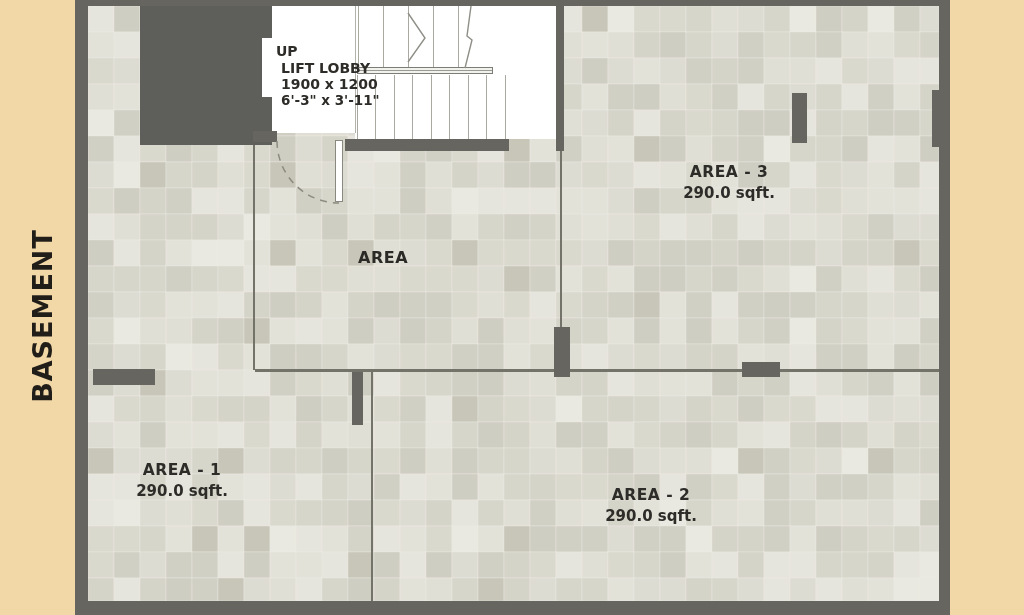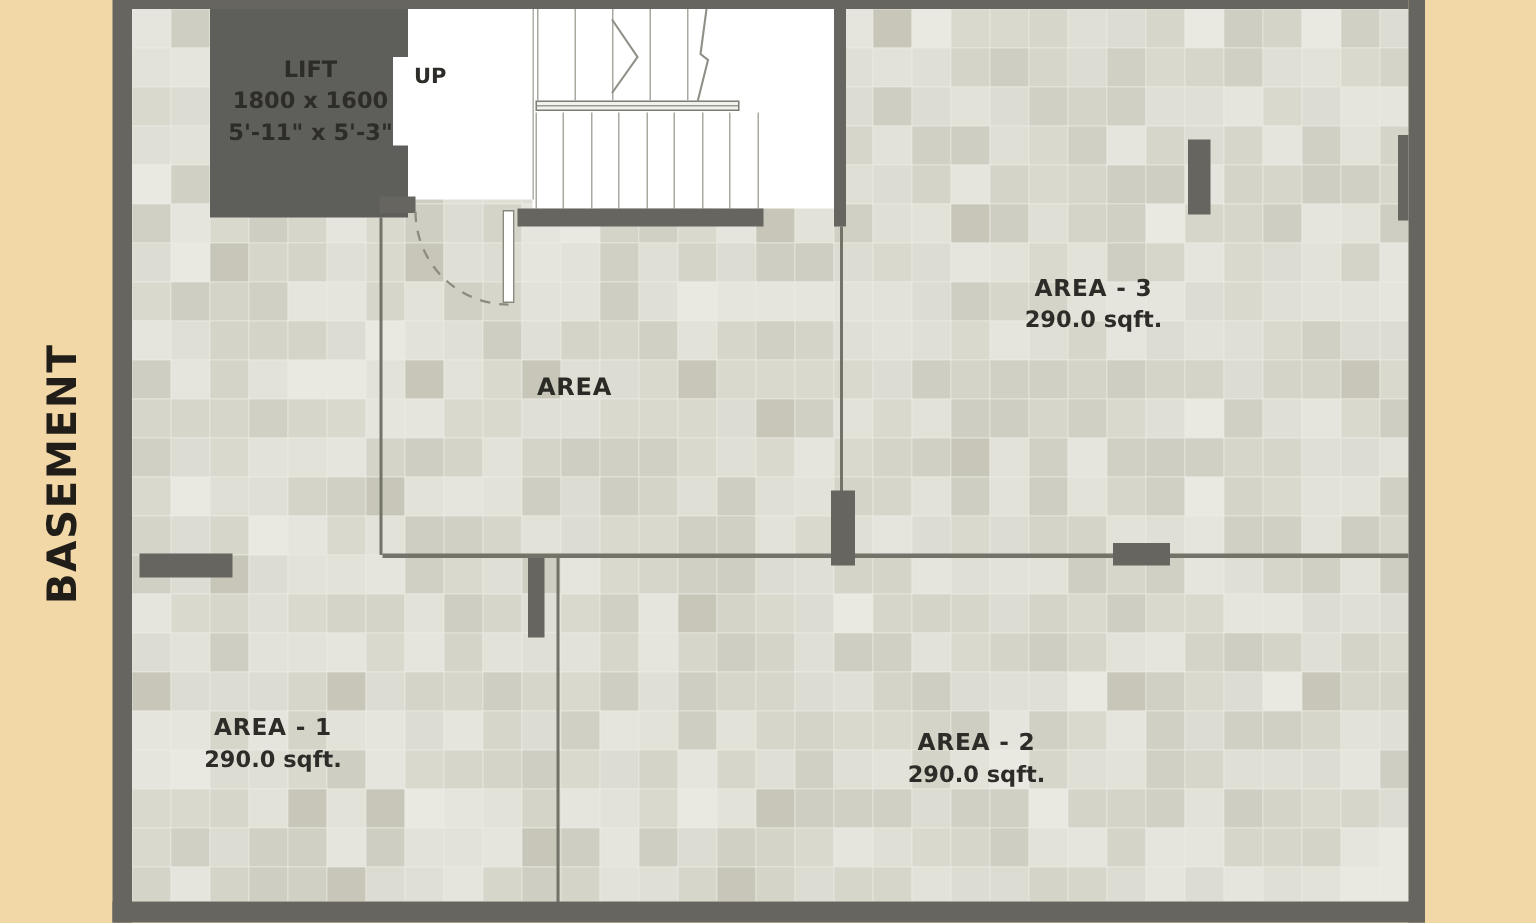--- a/index.html
+++ b/index.html
@@ -874,37 +874,37 @@
     <div class="wall" style="left:277px;top:372px;width:11px;height:53px;"></div>
     <div class="wall" style="left:479px;top:327px;width:16px;height:50px;"></div>
     <div class="wall" style="left:667px;top:362px;width:38px;height:15px;"></div>
     <div class="wall" style="left:717px;top:93px;width:15px;height:50px;"></div>
 
     <div class="doorleaf"></div>
     <svg class="overlay" width="875" height="615">
       <path d="M 202 141 A 62 62 0 0 0 264 203" fill="none" stroke="#8c8b80" stroke-width="1.5" stroke-dasharray="7 6"></path>
     </svg>
 
-    <div class="lbl lift-lbl">
-      <div class="t">LIFT</div>
-      <div class="t">1800 x 1600</div>
-      <div class="t">5'-11" x 5'-3"</div>
+
+    <div class="ll-up">UP</div>
+
+    <div class="ll-blk">
+      <div class="a">LIFT LOBBY</div>
+      <div class="a">1900 x 1200</div>
+      <div class="b">6'-3" x 3'-11"</div>
     </div>
 
-    <div class="ll-up">UP</div>
-
-
     <div class="lobby-lbl">AREA</div>
 
-    <div class="lbl area-lbl" style="left:654px;top:162px;margin-top:20px;">
+    <div class="lbl area-lbl" style="left:654px;top:162px;">
       <div class="l1">AREA - 3</div>
       <div class="l2">290.0 sqft.</div>
     </div>
 
-    <div class="lbl area-lbl" style="left:107px;top:460px;margin-top:15px;">
+    <div class="lbl area-lbl" style="left:107px;top:460px;">
       <div class="l1">AREA - 1</div>
       <div class="l2">290.0 sqft.</div>
     </div>
 
     <div class="lbl area-lbl" style="left:576px;top:485px;">
       <div class="l1">AREA - 2</div>
       <div class="l2">290.0 sqft.</div>
     </div>
 
   </div>

